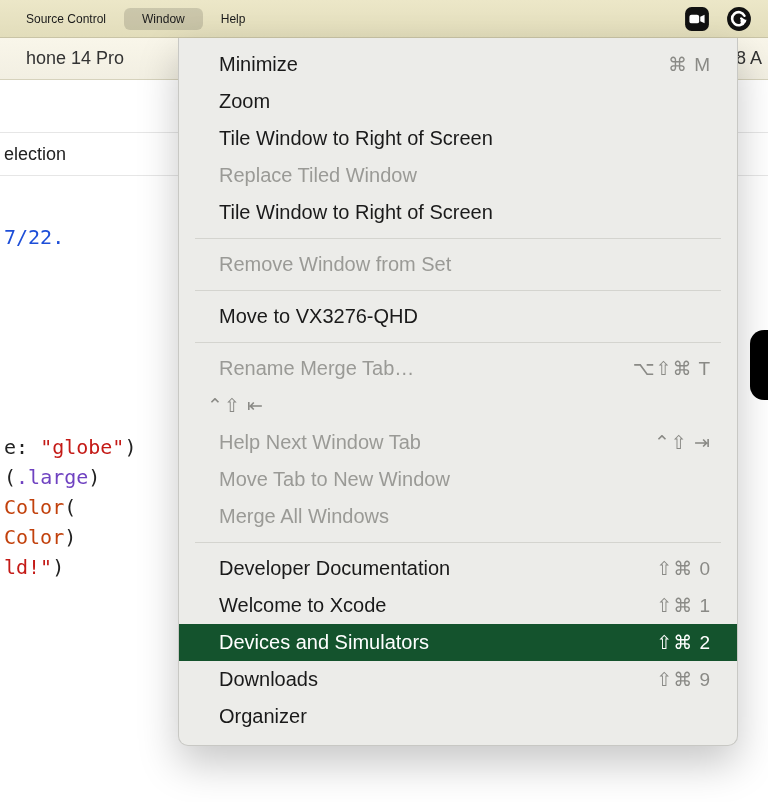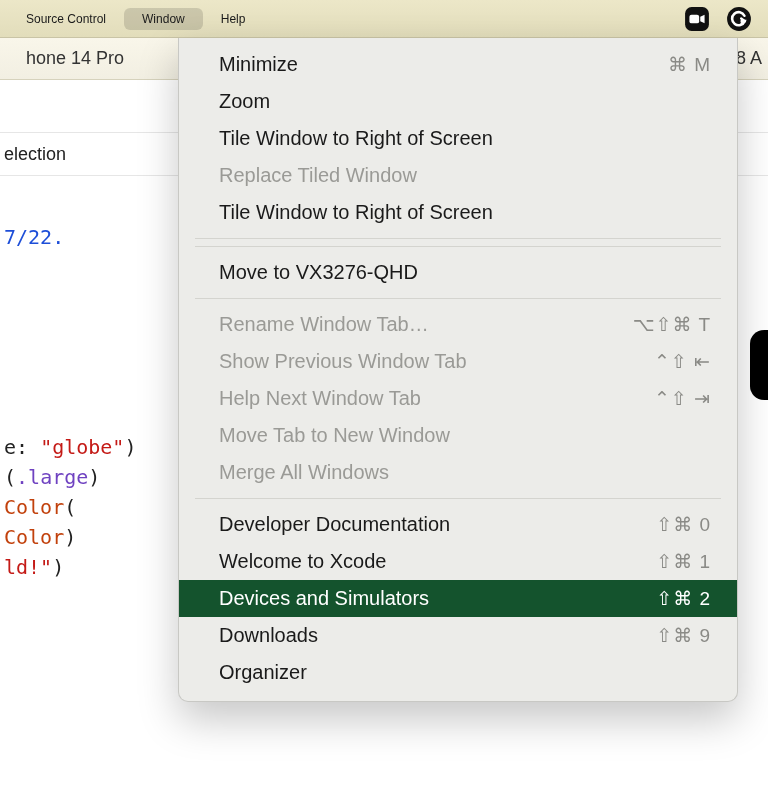--- a/index.html
+++ b/index.html
@@ -205,31 +205,33 @@
     <div class="row">
       <span class="label">Tile Window to Right of Screen</span>
     </div>
     <div class="row disabled">
       <span class="label">Replace Tiled Window</span>
     </div>
     <div class="row">
       <span class="label">Tile Window to Right of Screen</span>
     </div>
     <div class="sep"></div>
+    <div class="row disabled">
+      <span class="label">Remove Window from Set</span>
+    </div>
     <div class="sep"></div>
     <div class="row">
       <span class="label">Move to VX3276-QHD</span>
     </div>
     <div class="sep"></div>
     <div class="row disabled">
-      <span class="label">Rename Window Tab…</span>
+      <span class="label">Rename Merge Tab…</span>
       <span class="shortcut">⌥⇧⌘ T</span>
     </div>
     <div class="row disabled">
-      <span class="label">Show Previous Window Tab</span>
       <span class="shortcut">⌃⇧ ⇤</span>
     </div>
     <div class="row disabled">
       <span class="label">Help Next Window Tab</span>
       <span class="shortcut">⌃⇧ ⇥</span>
     </div>
     <div class="row disabled">
       <span class="label">Move Tab to New Window</span>
     </div>
     <div class="row disabled">

